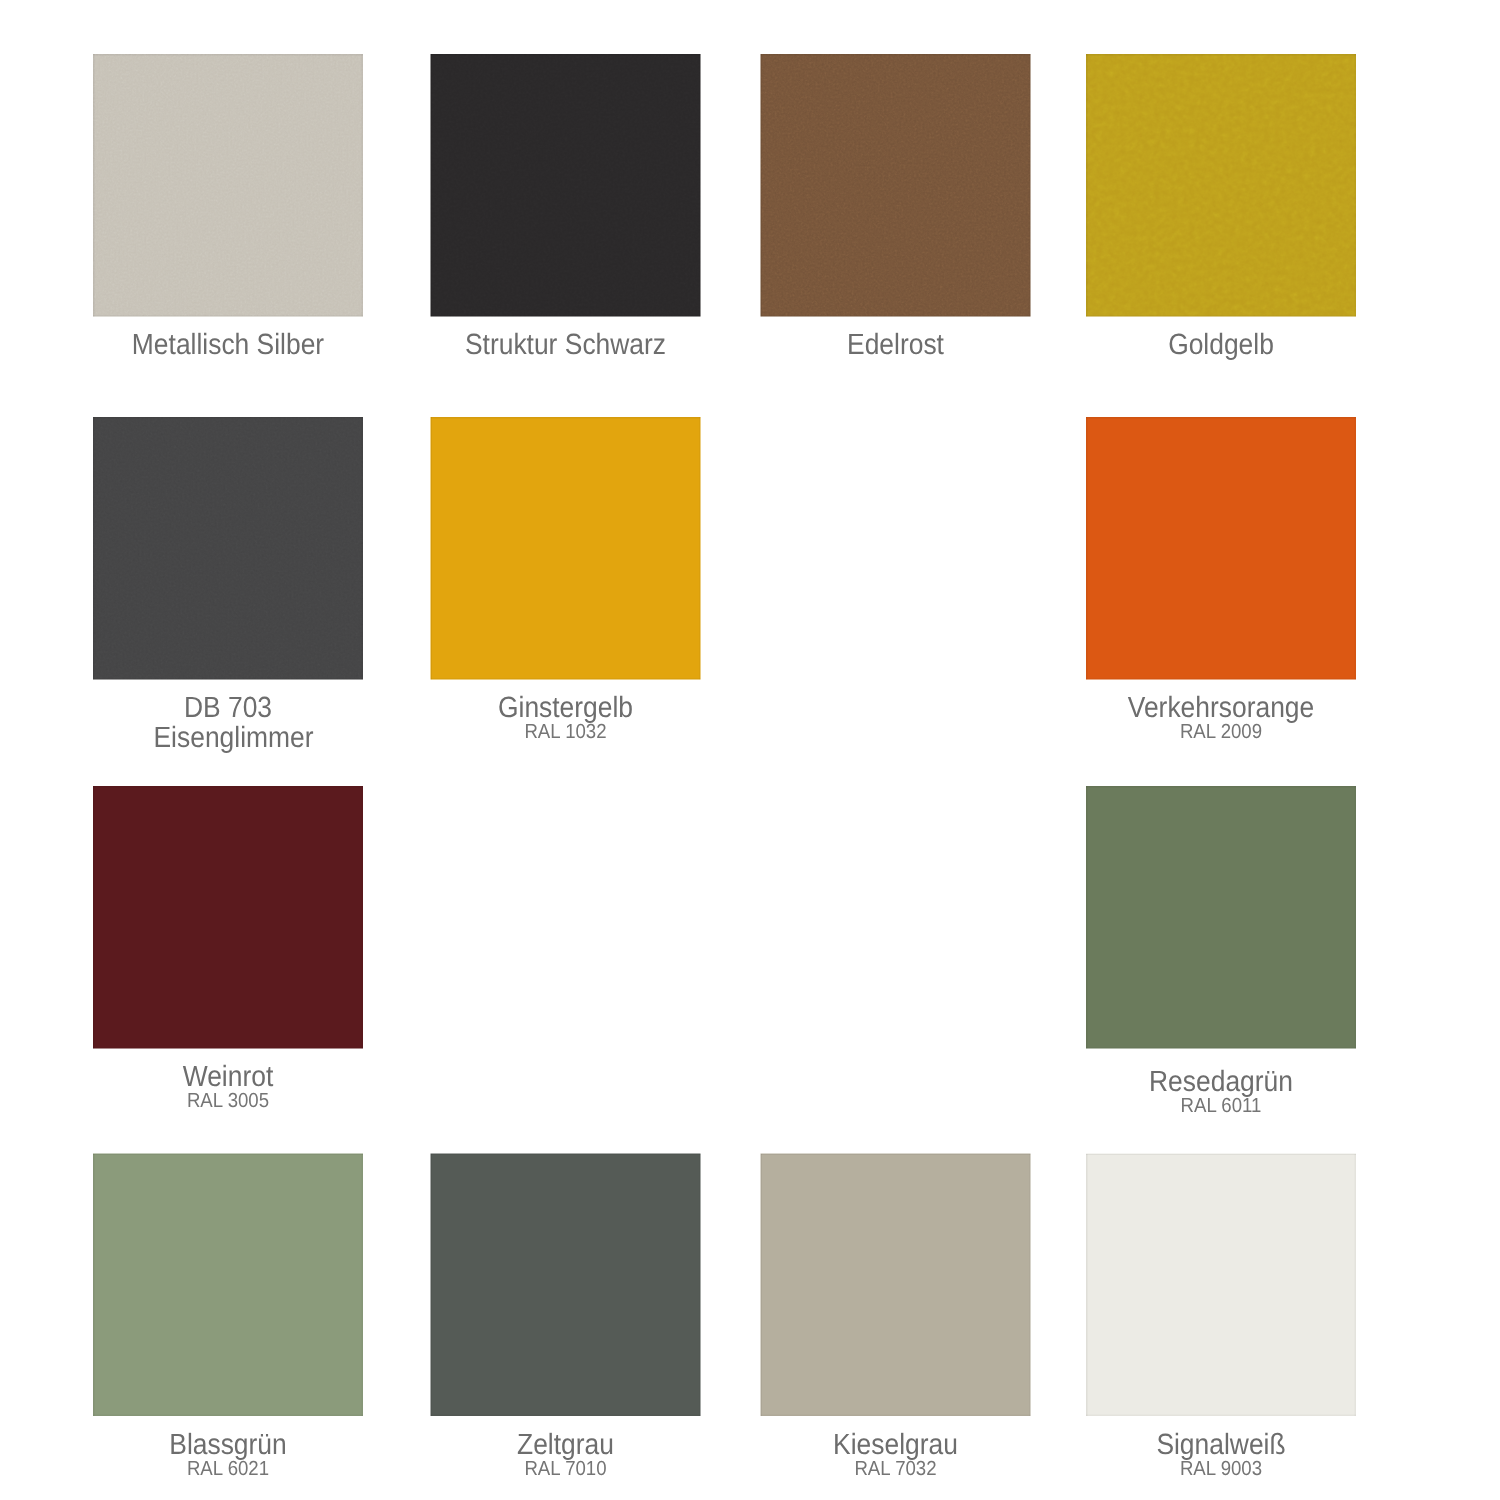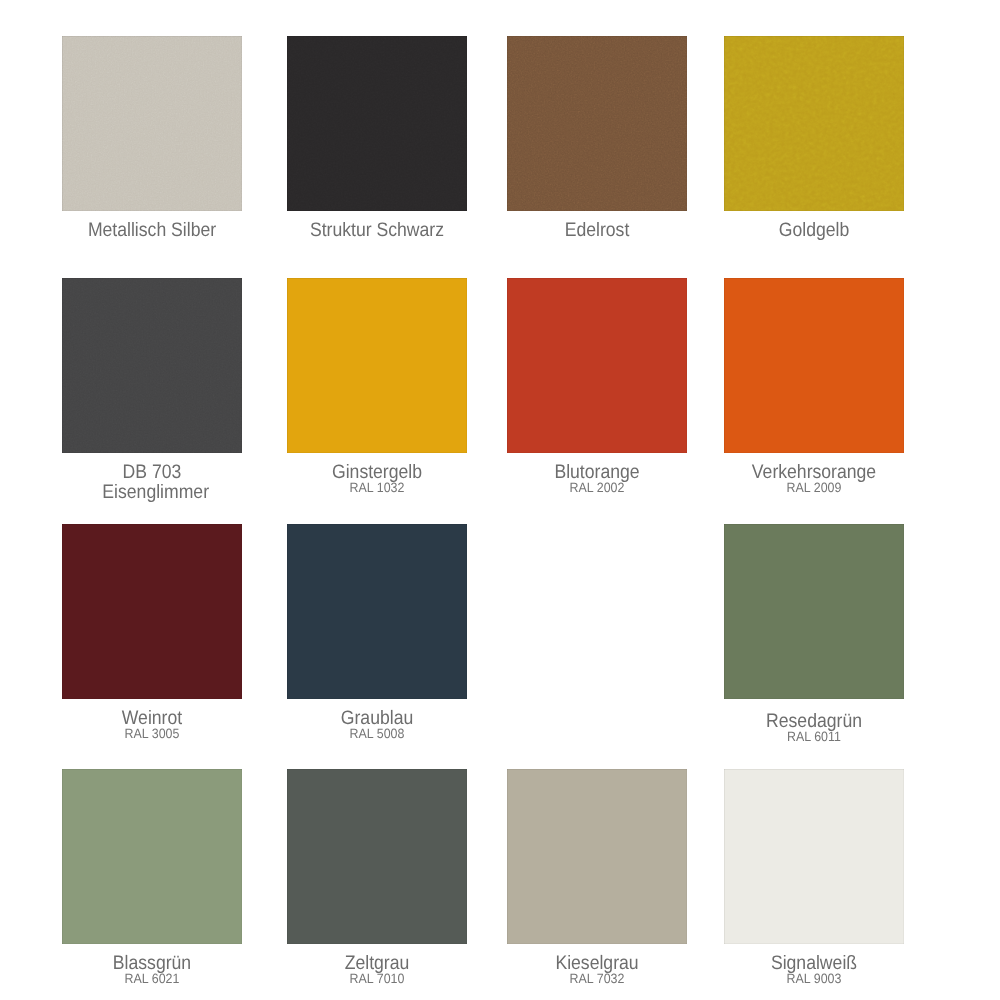--- a/index.html
+++ b/index.html
@@ -164,29 +164,20 @@
   <div class="swatch-cell" style="left:267px;top:265.5px">
     <div class="swatch-chip" style="background: rgb(226, 165, 14);">
       
     </div>
     <div class="swatch-text">
       <div class="swatch-label">Ginstergelb</div>
       <div class="swatch-code">RAL 1032</div>
     </div>
   </div>
 
-  <div class="swatch-cell" style="left:487px;top:265.5px">
-    <div class="swatch-chip" style="background: rgb(192, 59, 35);">
-      
-    </div>
-    <div class="swatch-text">
-      <div class="swatch-label">Blutorange</div>
-      <div class="swatch-code">RAL 2002</div>
-    </div>
-  </div>
 
   <div class="swatch-cell" style="left:704px;top:265.5px">
     <div class="swatch-chip" style="background: rgb(220, 88, 19);">
       
     </div>
     <div class="swatch-text">
       <div class="swatch-label">Verkehrsorange</div>
       <div class="swatch-code">RAL 2009</div>
     </div>
   </div>
@@ -194,29 +185,20 @@
   <div class="swatch-cell" style="left:42px;top:511.5px">
     <div class="swatch-chip" style="background: rgb(91, 26, 30);">
       
     </div>
     <div class="swatch-text">
       <div class="swatch-label">Weinrot</div>
       <div class="swatch-code">RAL 3005</div>
     </div>
   </div>
 
-  <div class="swatch-cell" style="left:267px;top:511.5px">
-    <div class="swatch-chip" style="background: rgb(43, 58, 71);">
-      
-    </div>
-    <div class="swatch-text">
-      <div class="swatch-label">Graublau</div>
-      <div class="swatch-code">RAL 5008</div>
-    </div>
-  </div>
 
 
   <div class="swatch-cell" style="left:704px;top:511.5px">
     <div class="swatch-chip" style="background: rgb(107, 123, 92);">
       
     </div>
     <div class="swatch-text" style="top:187px">
       <div class="swatch-label">Resedagrün</div>
       <div class="swatch-code">RAL 6011</div>
     </div>

